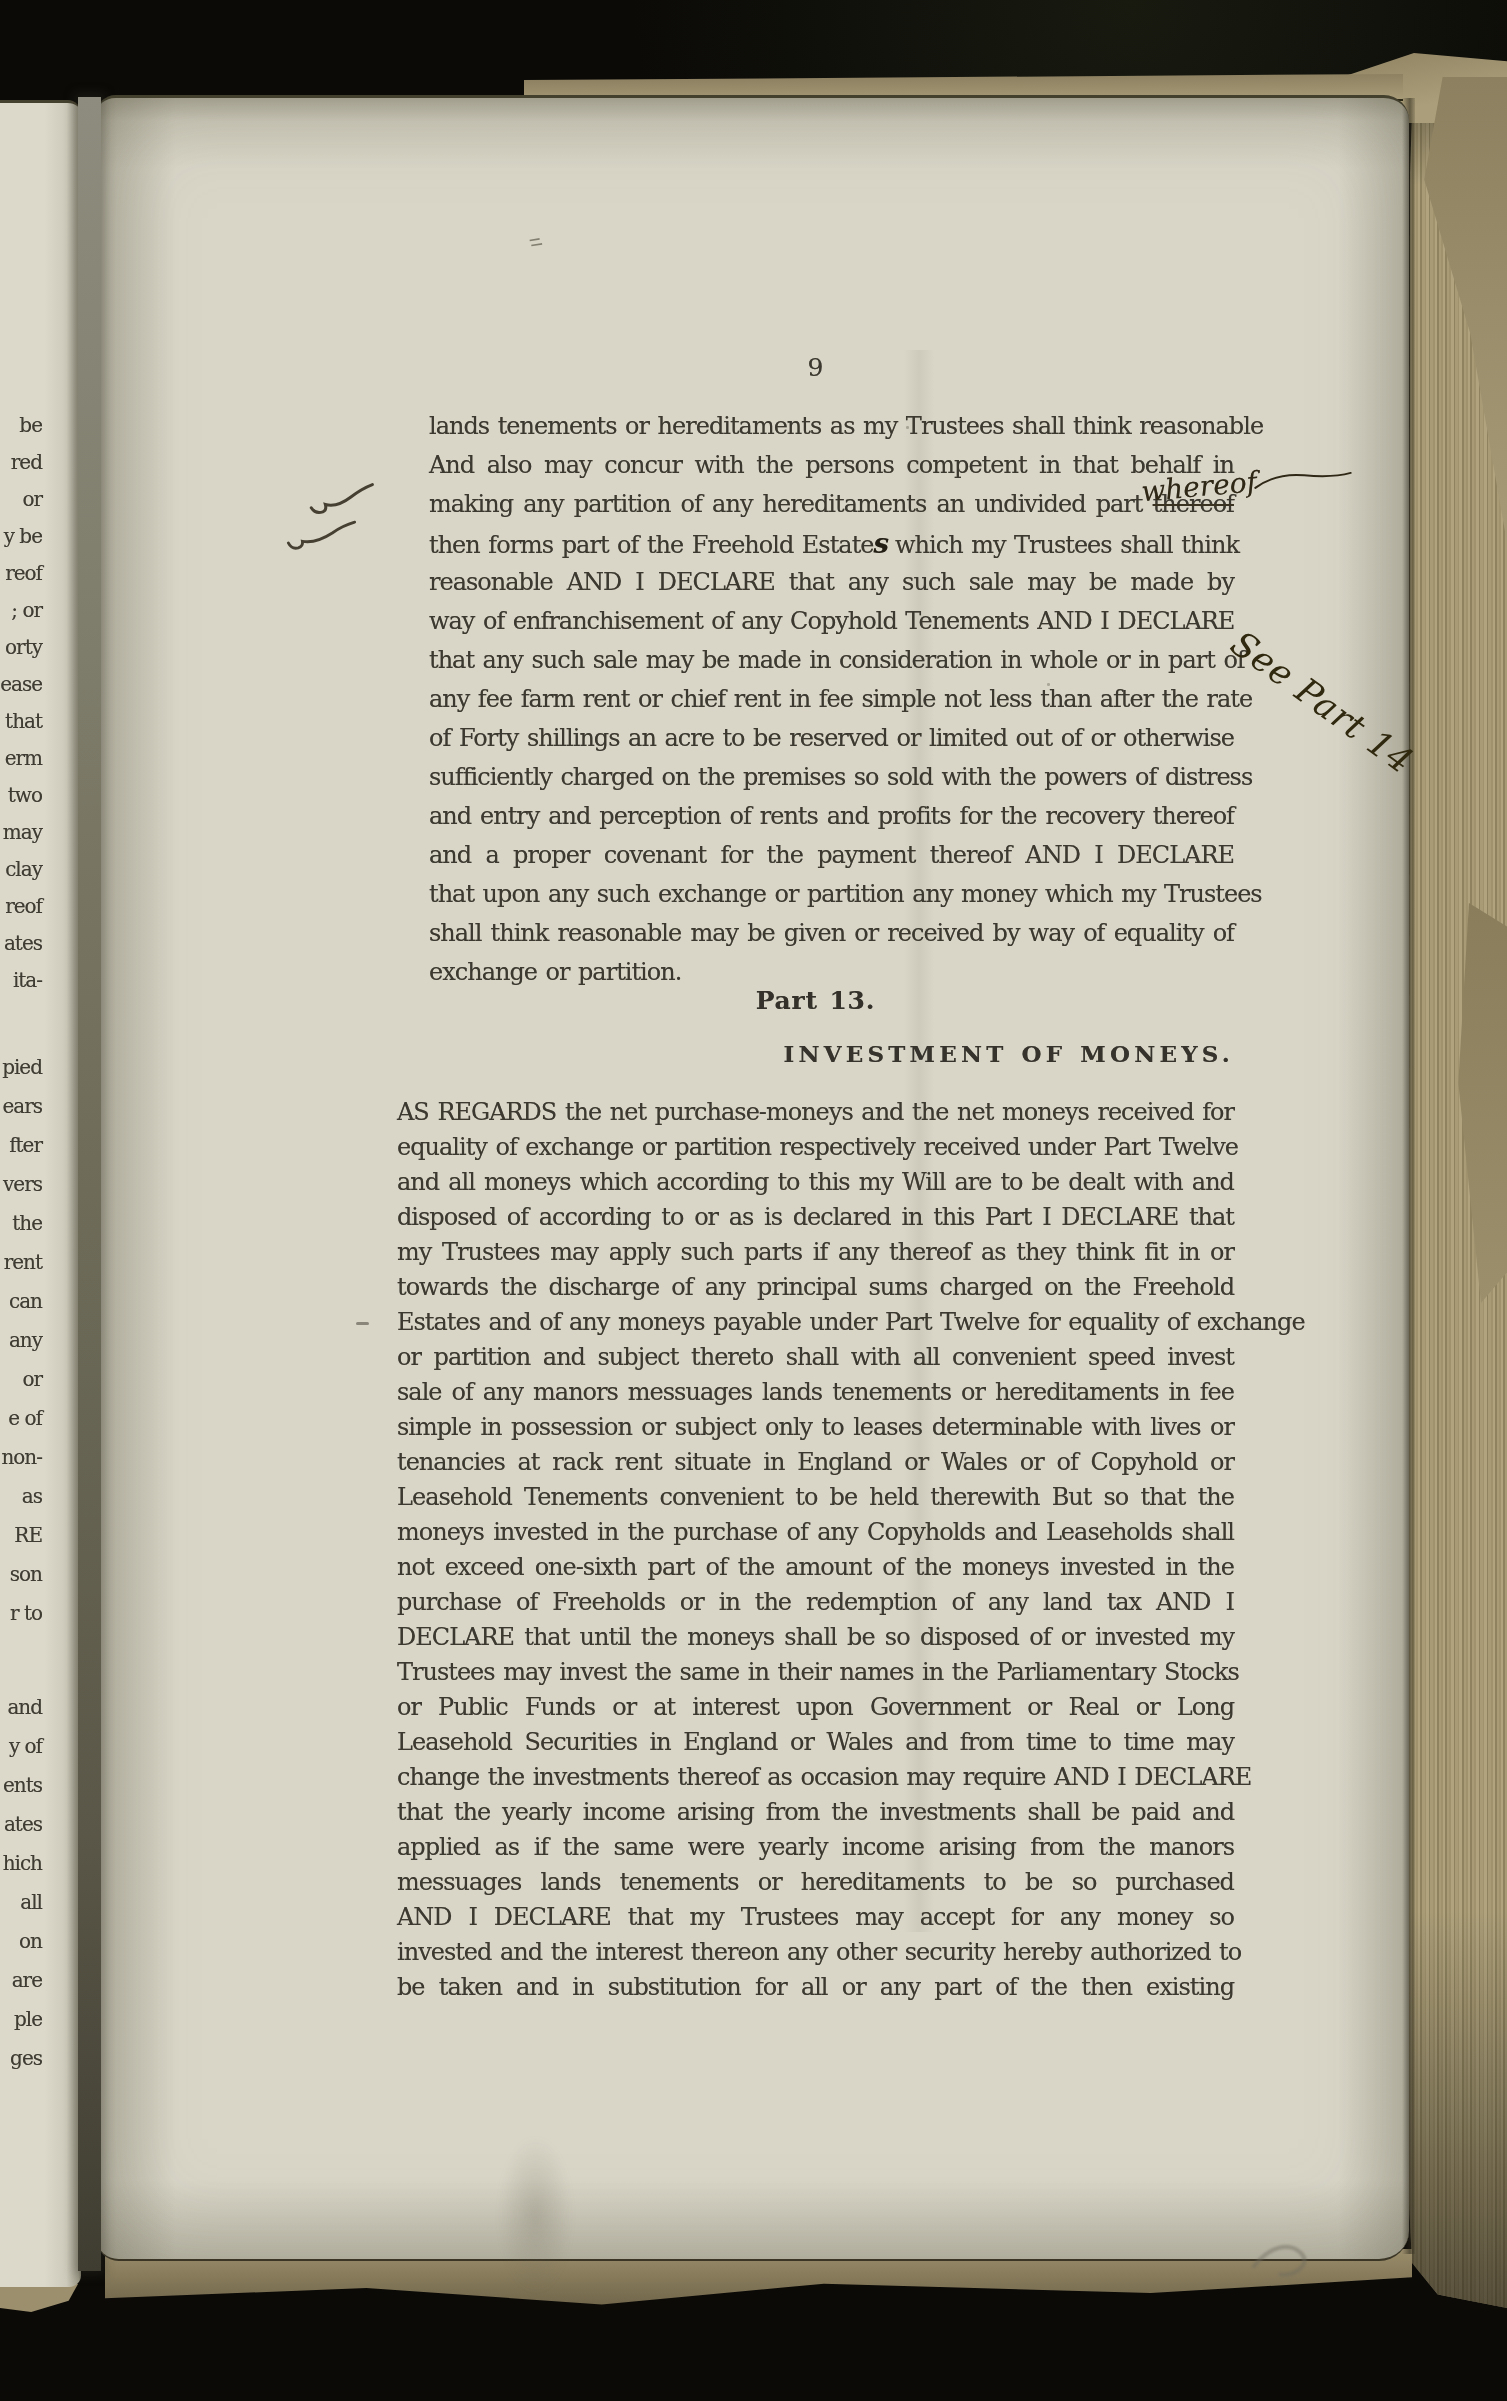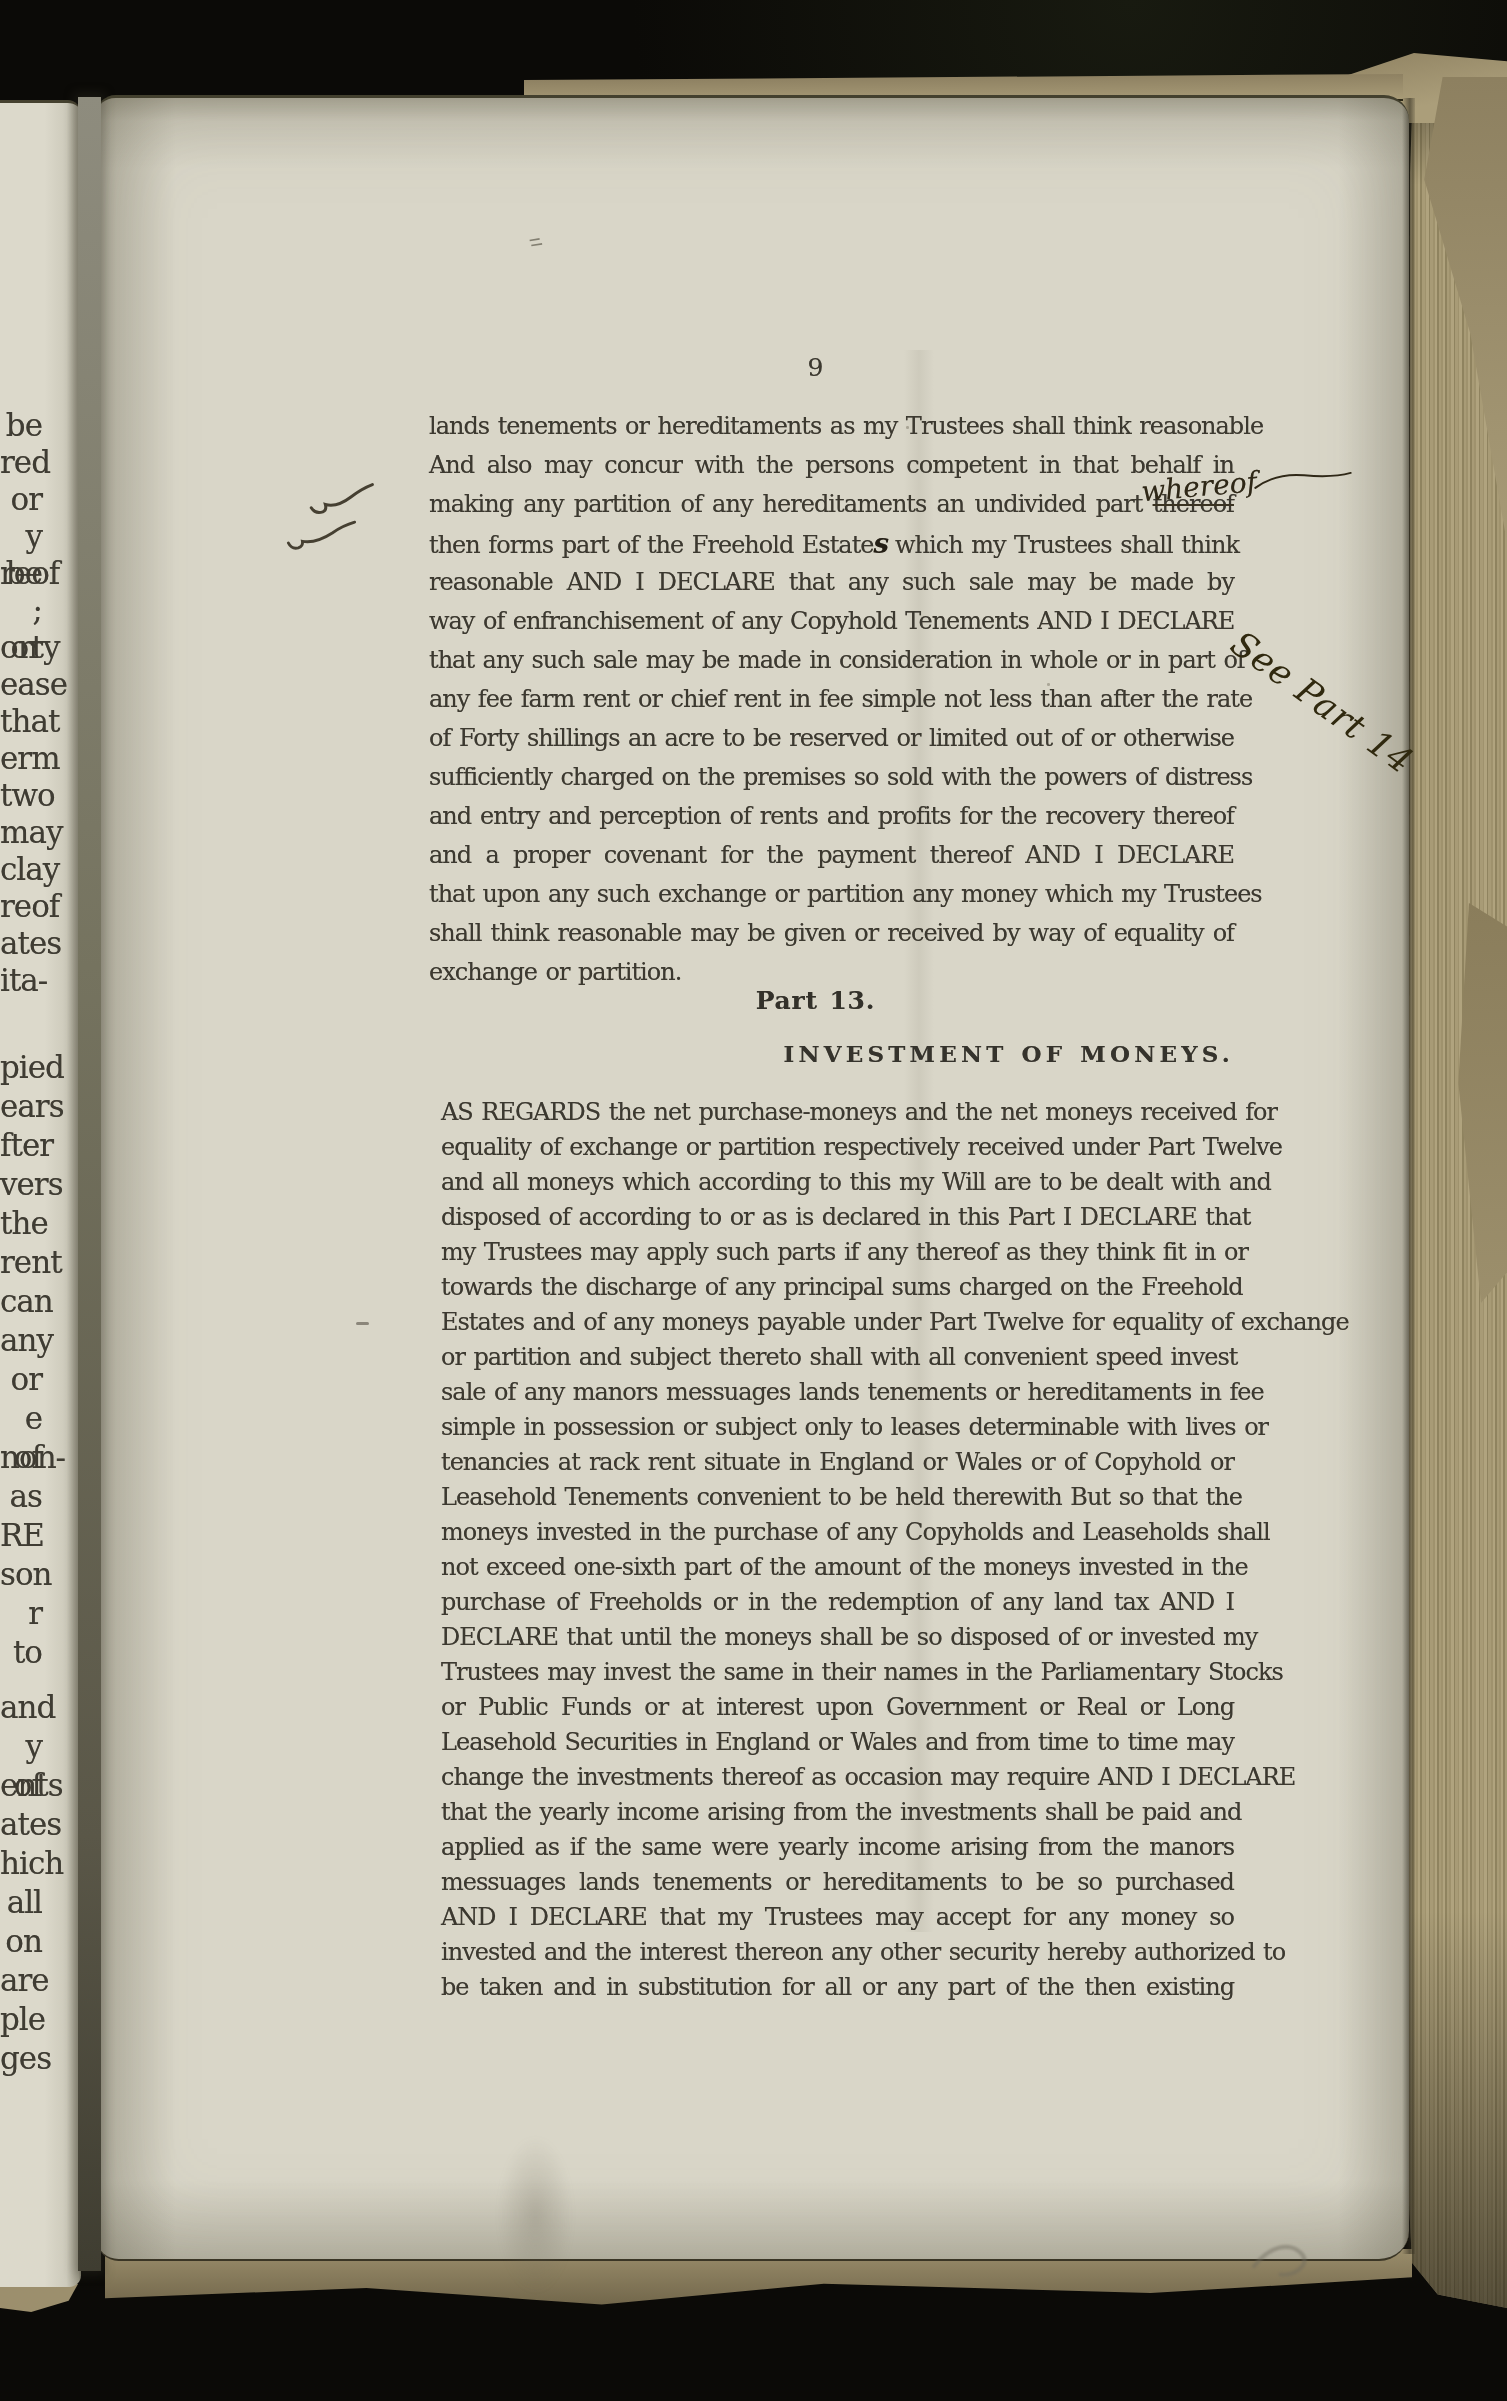--- a/index.html
+++ b/index.html
@@ -62,30 +62,30 @@
     background:linear-gradient(to right,rgba(105,100,82,0),rgba(105,100,82,.10),rgba(105,100,82,0));}
   .stain{left:498px;top:2136px;width:75px;height:158px;z-index:6;filter:blur(3.3px);
     background:radial-gradient(ellipse at center,rgba(110,104,88,.28),rgba(110,104,88,0) 70%);}
   .speck{width:2.5px;height:2.5px;border-radius:50%;background:#55503f;opacity:.35;z-index:6;}
   
   .print{color:#3c3930;font-size:24px;letter-spacing:-1px;word-spacing:.08em;
     text-shadow:0 0 0.5px rgba(60,55,45,.55);z-index:7;}
   .measure{left:397px;width:837px;}
   .page-number{top:353px;text-align:center;font-size:25px;letter-spacing:0;}
   .para1 .tline{height:39px;line-height:39px;margin-left:32px;}
-  .para2 .tline{height:35px;line-height:35px;margin-left:44px;}
+  .para2 .tline{height:35px;line-height:35px;}
   .tline{text-align:justify;text-align-last:justify;white-space:nowrap;}
   .tline.last{text-align:center;text-align-last:left;}
   .para1{top:407px;}
   .para2{top:1095px;}
   .part-heading{top:986px;text-align:center;font-weight:bold;font-size:25px;letter-spacing:0.8px;color:#33312a;}
   .section-title{top:1040px;text-align:right;font-weight:bold;font-size:23px;letter-spacing:4.2px;color:#35332c;}
   
   .frag-col{left:0;width:42px;text-align:right;color:#3f3c33;z-index:7;
-    font-size:31px;letter-spacing:-1px;text-shadow:0 0 0.5px rgba(60,55,45,.5);}
+    font-size:20px;letter-spacing:-1px;text-shadow:0 0 0.5px rgba(60,55,45,.5);}
   .col1{top:407px;} .col1 .frag{height:37px;line-height:37px;}
   .col2{top:1048px;} .col2 .frag{height:39px;line-height:39px;}
   .col3{top:1688px;} .col3 .frag{height:39px;line-height:39px;}
   
   .strike-wrap{position:relative;display:inline-block;}
   .struck{text-decoration:line-through;text-decoration-thickness:2.1px;text-decoration-color:#3a3322;}
   .script-above{position:absolute;left:-11.7px;bottom:22.5px;white-space:nowrap;
     font-style:italic;font-size:28px;letter-spacing:0;color:#2f2817;
     transform:rotate(-5deg);z-index:8;}
   .flourish{vertical-align:-1.7px;margin-left:-3.3px;}

